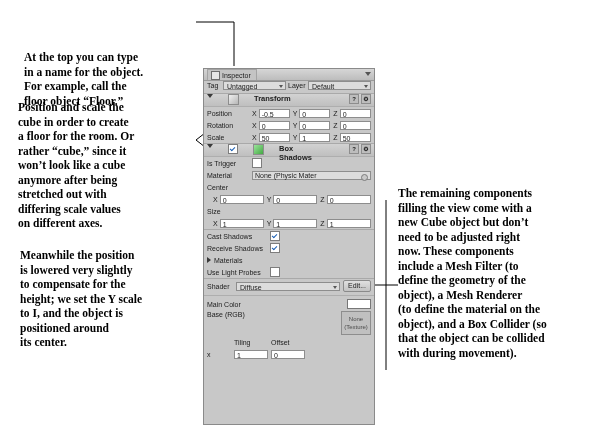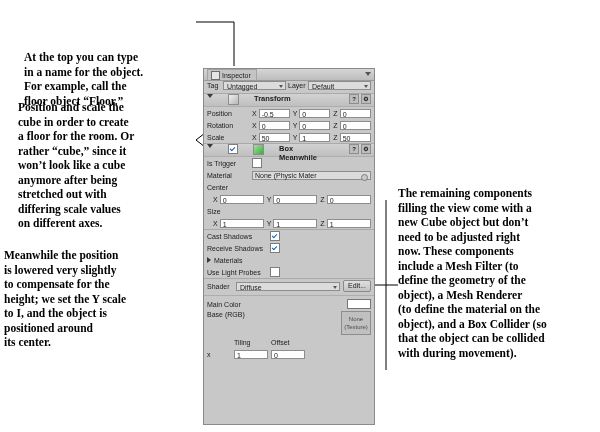--- a/index.html
+++ b/index.html
@@ -238,21 +238,21 @@
 <div class="annot" style="left:18px;top:84px;width:170px;white-space:pre-line;margin-top:16px;">Position and scale the
 cube in order to create
 a floor for the room. Or
 rather “cube,” since it
 won’t look like a cube
 anymore after being
 stretched out with
 differing scale values
 on different axes.</div>
 
-<div class="annot" style="left:4px;top:248px;width:175px;white-space:pre-line;">Meanwhile the position
+<div class="annot" style="left:20px;top:248px;width:175px;white-space:pre-line;">Meanwhile the position
 is lowered very slightly
 to compensate for the
 height; we set the Y scale
 to I, and the object is
 positioned around
 its center.</div>
 
 <div class="annot" style="left:398px;top:186px;width:190px;white-space:pre-line;">The remaining components
 filling the view come with a
 new Cube object but don’t
@@ -349,21 +349,21 @@
         </div>
       </div>
     </div>
 
 
     <div class="comp">
       <div class="comphead">
         <span class="tri open"></span>
         <span class="chk on"></span>
         <span class="cico green"></span>
-        <span>Box Meanwhile</span>
+        <span>Box Shadows</span>
         <span class="spacer"></span>
         <span class="bicons">
             <span class="bk">?</span>
             <span class="bk">⚙</span>
           </span>
       </div>
       <div class="row">
         <span class="lbl">Is Trigger</span>
         <span class="chk"></span>
       </div>

